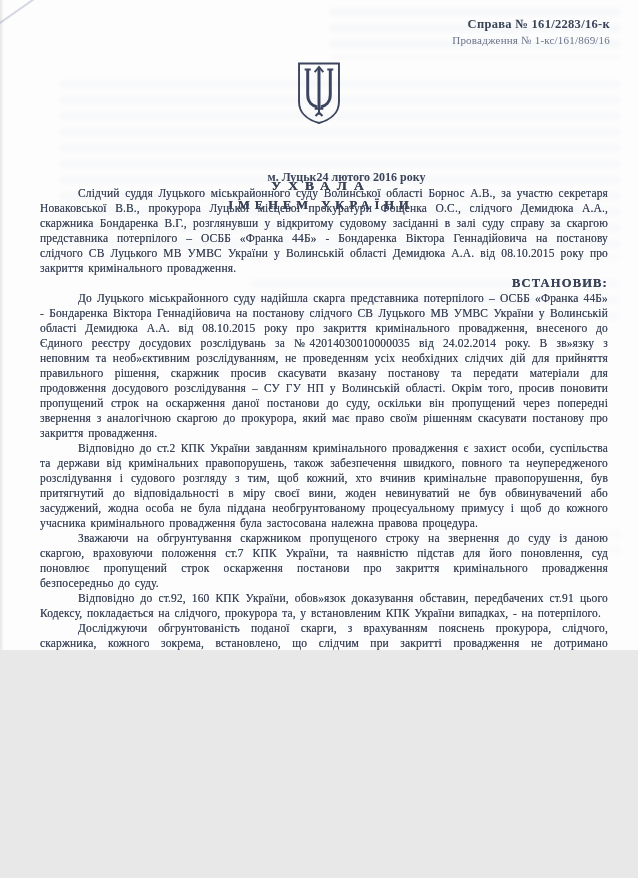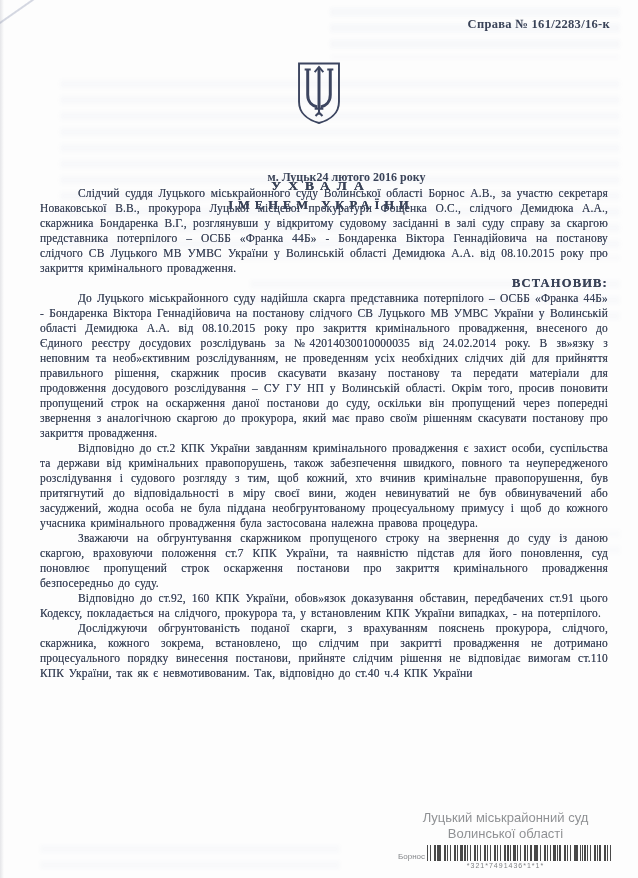--- a/index.html
+++ b/index.html
@@ -1,18 +1,18 @@
 <!DOCTYPE html>
 <html><head>
 <meta charset="utf-8">
 <style>
   html,body{margin:0;padding:0;background:#e8e8e8;}
   .page{
     position:relative;
-    width:638px;height:878px;
+    width:638px;height:650px;
     margin:0 auto;
     background:#fdfdfd;
     overflow:hidden;
     font-family:"Liberation Serif","DejaVu Serif",serif;
     color:#3a4358;
   }
   
   .bleed{
     position:absolute;
     background:repeating-linear-gradient(to bottom,
@@ -93,20 +93,21 @@
   <div class="corner-mark"></div>
   <div class="edge-shade"></div>
   <div class="bleed" style="left:330px;top:8px;width:290px;height:50px;opacity:.45"></div>
   <div class="bleed" style="left:60px;top:80px;width:560px;height:180px;opacity:.35"></div>
   <div class="bleed" style="left:250px;top:280px;width:370px;height:40px;opacity:.3"></div>
   <div class="bleed" style="left:340px;top:530px;width:280px;height:30px;opacity:.25"></div>
   <div class="bleed" style="left:40px;top:845px;width:300px;height:25px;opacity:.3"></div>
 
   <div class="case-header">
     <div class="case-number">Справа №  161/2283/16-к</div>
+    <div class="proceeding-number">Провадження № 1-кс/161/869/16</div>
   </div>
 
   <div class="emblem">
     <span>
       <svg width="56" height="66" viewBox="0 0 60 76" fill="none">
         <path d="M7,4 H53 V48 C53,61 43,69 30,72.5 C17,69 7,61 7,48 Z" stroke="#3c4560" stroke-width="2.2"></path>
         <path d="M17,11 V40 C17,49 23,53 28,54" stroke="#3c4560" stroke-width="3.4"></path>
         <path d="M43,11 V40 C43,49 37,53 32,54" stroke="#3c4560" stroke-width="3.4"></path>
         <path d="M30,9 V56" stroke="#3c4560" stroke-width="3.4"></path>
         <path d="M25,14 L30,8 L35,14" stroke="#3c4560" stroke-width="2.2"></path>

